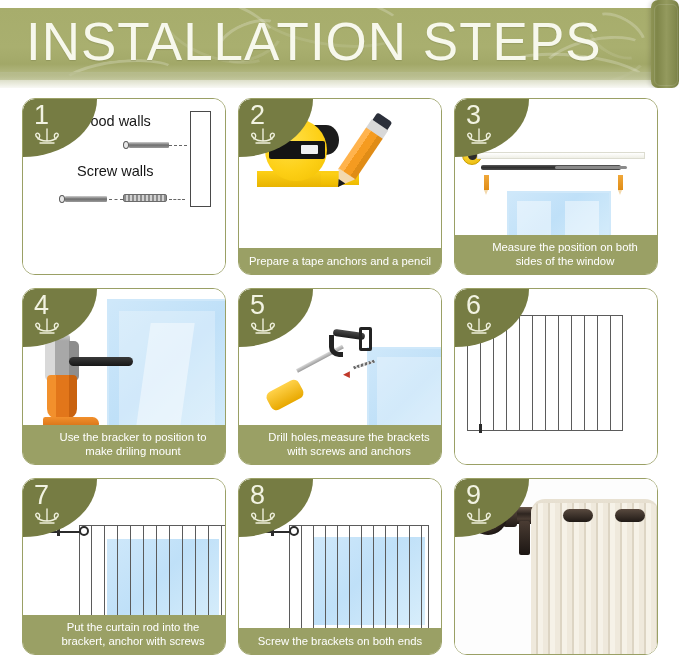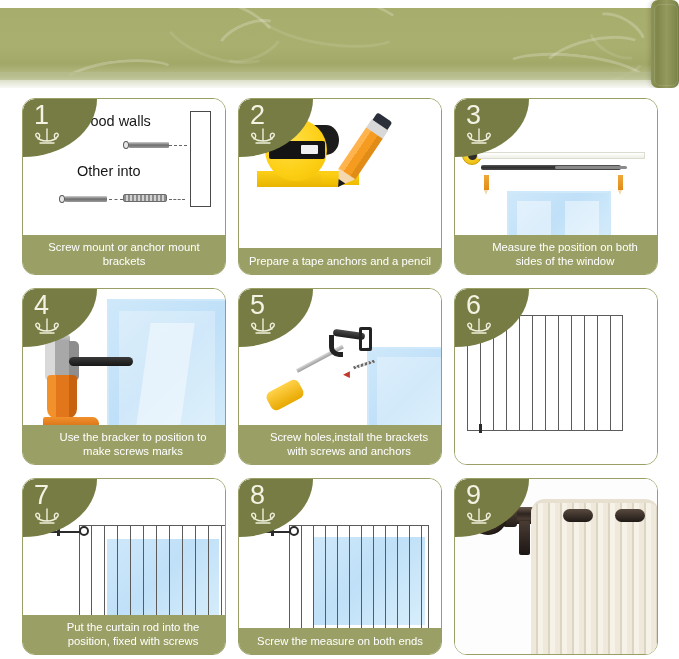--- a/index.html
+++ b/index.html
@@ -433,48 +433,48 @@
   <div class="banner-body">
     <div class="swirl sw1"></div>
     <div class="swirl sw2"></div>
     <div class="swirl sw3"></div>
     <div class="swirl sw4"></div>
     <div class="swirl sw5"></div>
     <div class="swirl sw6"></div>
     <div class="swirl sw7"></div>
   </div>
   <div class="banner-fade"></div>
+  <div class="banner-title">INSTALLATION STEPS</div>
   <div class="scroll-end"></div>
 </div>
 
 <div class="grid">
 
   <div class="card">
     <div class="card-art">
       <div class="c1-label" style="left:54px; top:14px;">Wood walls</div>
       <div class="screw-head" style="left:100px; top:42px;"></div>
       <div class="screw" style="left:106px; top:43px; width:40px;"></div>
       <div class="dash" style="left:146px; top:46px; width:18px;"></div>
 
-      <div class="c1-label" style="left:54px; top:64px;">Other into</div>
+      <div class="c1-label" style="left:54px; top:64px;">Screw walls</div>
       <div class="screw-head" style="left:36px; top:96px;"></div>
       <div class="screw" style="left:42px; top:97px; width:42px;"></div>
       <div class="dash" style="left:86px; top:100px; width:14px;"></div>
       <div class="anchor" style="left:100px; top:95px; width:44px;"></div>
       <div class="dash" style="left:146px; top:100px; width:16px;"></div>
 
       <div class="c1-board"></div>
       <div class="corner">
         <div class="corner-num">1</div>
         <svg class="flourish" viewBox="0 0 30 18">
           <path d="M15 2 C15 7 15 10 15 14 M15 14 C10 14 6 12 4 9 C3 7 5 5 7 7 C8 8 8 11 6 12 M15 14 C20 14 24 12 26 9 C27 7 25 5 23 7 C22 8 22 11 24 12 M8 16 H22" stroke="currentColor" stroke-width="1.4" fill="none" stroke-linecap="round"></path>
         </svg>
       </div>
     </div>
-    <div class="card-caption">Screw mount or anchor mount brackets</div>
   </div>
 
   <div class="card">
     <div class="card-art">
       <div class="tm-base"></div>
       <div class="tm-blade"></div>
       <div class="tm-hook"></div>
       <div class="tm-case"></div>
       <div class="tm-window"></div>
       <div class="tm-readout"></div>
@@ -534,21 +534,21 @@
       <div class="drill-grip"></div>
       <div class="drill-foot"></div>
 
       <div class="corner">
         <div class="corner-num">4</div>
         <svg class="flourish" viewBox="0 0 30 18">
           <path d="M15 2 C15 7 15 10 15 14 M15 14 C10 14 6 12 4 9 C3 7 5 5 7 7 C8 8 8 11 6 12 M15 14 C20 14 24 12 26 9 C27 7 25 5 23 7 C22 8 22 11 24 12 M8 16 H22" stroke="currentColor" stroke-width="1.4" fill="none" stroke-linecap="round"></path>
         </svg>
       </div>
     </div>
-    <div class="card-caption two-line">Use the bracker to position to make screws marks</div>
+    <div class="card-caption two-line">Use the bracker to position to make driling mount</div>
   </div>
 
   <div class="card">
     <div class="card-art">
       <div class="win" style="left:128px; top:58px; width:90px; height:112px;">
         <div class="win-sheen" style="left:8px; top:8px; width:66px; height:92px; background:rgba(255,255,255,0.3);"></div>
       </div>
       <div class="sd-shaft"></div>
       <div class="sd-handle"></div>
       <div class="bracket">
@@ -559,21 +559,21 @@
         <div class="bk-arrow">◀</div>
       </div>
 
       <div class="corner">
         <div class="corner-num">5</div>
         <svg class="flourish" viewBox="0 0 30 18">
           <path d="M15 2 C15 7 15 10 15 14 M15 14 C10 14 6 12 4 9 C3 7 5 5 7 7 C8 8 8 11 6 12 M15 14 C20 14 24 12 26 9 C27 7 25 5 23 7 C22 8 22 11 24 12 M8 16 H22" stroke="currentColor" stroke-width="1.4" fill="none" stroke-linecap="round"></path>
         </svg>
       </div>
     </div>
-    <div class="card-caption two-line">Screw holes,install the brackets with screws and anchors</div>
+    <div class="card-caption two-line">Drill holes,measure the brackets with screws and anchors</div>
   </div>
 
   <div class="card">
     <div class="card-art">
       <div class="curtain" style="left:12px; top:26px; width:156px; height:116px; border:1px solid #5b5b5b; border-top:none; background:#fff;">
         <div class="cur-top"></div>
         <div class="pleat" style="left:12px;"></div>
         <div class="pleat" style="left:25px;"></div>
         <div class="pleat" style="left:38px;"></div>
         <div class="pleat" style="left:51px;"></div>
@@ -619,21 +619,21 @@
       <div class="finial-dot" style="left:34px; top:48px;"></div>
       <div class="ring" style="left:56px; top:47px;"></div>
 
       <div class="corner">
         <div class="corner-num">7</div>
         <svg class="flourish" viewBox="0 0 30 18">
           <path d="M15 2 C15 7 15 10 15 14 M15 14 C10 14 6 12 4 9 C3 7 5 5 7 7 C8 8 8 11 6 12 M15 14 C20 14 24 12 26 9 C27 7 25 5 23 7 C22 8 22 11 24 12 M8 16 H22" stroke="currentColor" stroke-width="1.4" fill="none" stroke-linecap="round"></path>
         </svg>
       </div>
     </div>
-    <div class="card-caption two-line">Put the curtain rod into the position, fixed with screws</div>
+    <div class="card-caption two-line">Put the curtain rod into the brackert, anchor with screws</div>
   </div>
 
   <div class="card">
     <div class="card-art">
       <div class="win" style="left:74px; top:58px; width:112px; height:88px; border:none;"></div>
       <div class="curtain" style="left:50px; top:46px; width:140px; height:104px; border:1px solid #5b5b5b; border-top:none; background:transparent;">
         <div class="cur-top"></div>
         <div class="pleat" style="left:11px;"></div>
         <div class="pleat" style="left:23px;"></div>
         <div class="pleat" style="left:35px;"></div>
@@ -653,21 +653,21 @@
       <div style="position:absolute; left:22px; top:34px; width:12px; height:4px; background:#e0c071; border-radius:2px;"></div>
       <div style="position:absolute; left:8px; top:44px; width:4px; height:8px; background:#3a3a3a;"></div>
 
       <div class="corner">
         <div class="corner-num">8</div>
         <svg class="flourish" viewBox="0 0 30 18">
           <path d="M15 2 C15 7 15 10 15 14 M15 14 C10 14 6 12 4 9 C3 7 5 5 7 7 C8 8 8 11 6 12 M15 14 C20 14 24 12 26 9 C27 7 25 5 23 7 C22 8 22 11 24 12 M8 16 H22" stroke="currentColor" stroke-width="1.4" fill="none" stroke-linecap="round"></path>
         </svg>
       </div>
     </div>
-    <div class="card-caption">Screw the measure on both ends</div>
+    <div class="card-caption">Screw the brackets on both ends</div>
   </div>
 
   <div class="card">
     <div class="card-art">
       <div class="c9-wall"></div>
       <div class="c9-rod"></div>
       <div class="c9-valance"></div>
       <div class="c9-curtain"></div>
       <div class="c9-grom" style="left:108px;"></div>
       <div class="c9-grom" style="left:160px;"></div>

